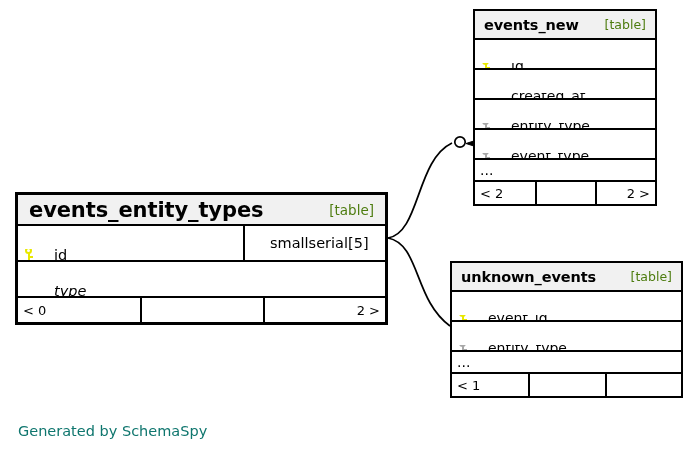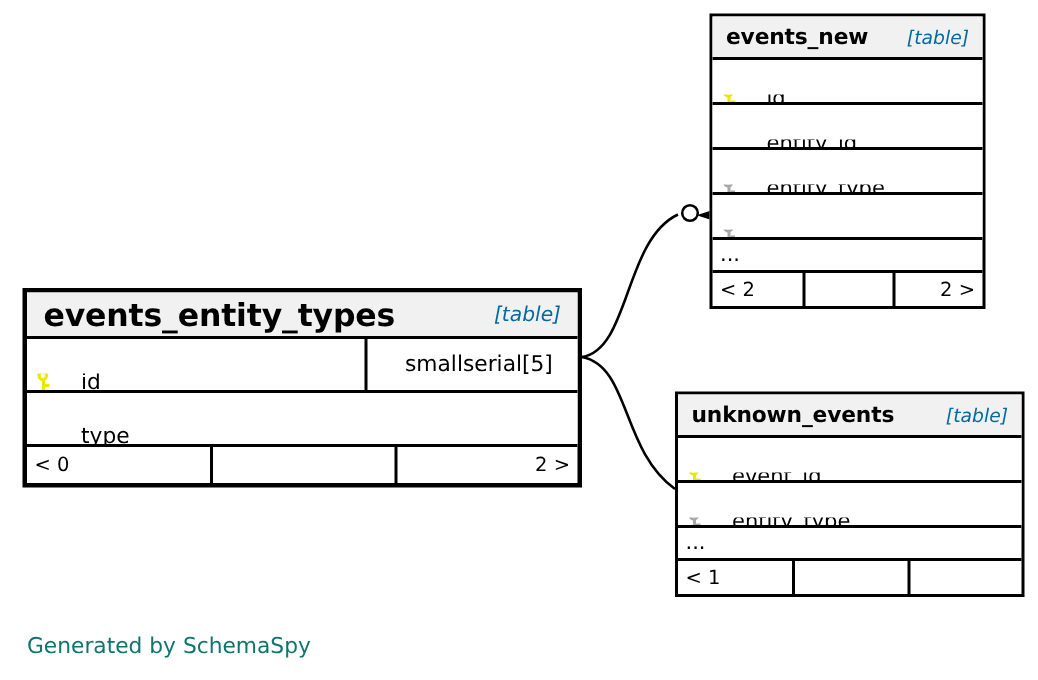--- a/index.html
+++ b/index.html
@@ -53,24 +53,23 @@
   }
   .ent-title {
     font-weight: bold;
     font-size: 14.5px;
     letter-spacing: -0.1px;
     white-space: nowrap;
   }
   .entity.thick .ent-title { font-size: 21px; }
   .ent-tag {
     font-size: 12.5px;
-    color: #0369a1;
+    color: #4d7c0f;
     white-space: nowrap;
     padding-left: 12px;
-    font-style: italic;
   }
   .entity.thick .ent-tag { font-size: 13.5px; }
 
   
   .ent-row {
     display: flex;
     align-items: stretch;
     border-bottom: 2px solid #000000;
     box-sizing: border-box;
     height: 30px;
@@ -245,27 +244,27 @@
               <span class="bow"></span>
               <span class="stem"></span>
               <span class="tooth1"></span>
               <span class="tooth2"></span>
             </span>
         </span>
         <span class="colname-text">id</span>
       </div>
     </div>
 
-
     <div class="ent-row">
       <div class="col-name">
         <span class="keyslot"></span>
-        <span class="colname-text">entity_id</span>
-      </div>
-    </div>
+        <span class="colname-text">created_at</span>
+      </div>
+    </div>
+
 
     <div class="ent-row">
       <div class="col-name">
         <span class="keyslot">
           <span class="key-icon key-fk">
               <span class="bow"></span>
               <span class="stem"></span>
               <span class="tooth1"></span>
               <span class="tooth2"></span>
             </span>
@@ -277,20 +276,21 @@
     <div class="ent-row">
       <div class="col-name">
         <span class="keyslot">
           <span class="key-icon key-fk">
               <span class="bow"></span>
               <span class="stem"></span>
               <span class="tooth1"></span>
               <span class="tooth2"></span>
             </span>
         </span>
+        <span class="colname-text">event_type</span>
       </div>
     </div>
 
     <div class="ent-ellipsis">...</div>
 
     <div class="ent-footer">
       <div class="ft-cell">&lt; 2</div>
       <div class="ft-cell"></div>
       <div class="ft-cell right">2 &gt;</div>
     </div>
@@ -313,21 +313,21 @@
               <span class="tooth2"></span>
             </span>
         </span>
         <span class="colname-text">id</span>
       </div>
       <div class="col-type" style="width:142px;">
         <span class="coltype-text">smallserial[5]</span>
       </div>
     </div>
 
-    <div class="ent-row" style="height:36px;">
+    <div class="ent-row" style="height:36px;font-style:italic;">
       <div class="col-name">
         <span class="keyslot"></span>
         <span class="colname-text">type</span>
       </div>
     </div>
 
     <div class="ent-footer" style="height:24px;">
       <div class="ft-cell">&lt; 0</div>
       <div class="ft-cell"></div>
       <div class="ft-cell right">2 &gt;</div>

